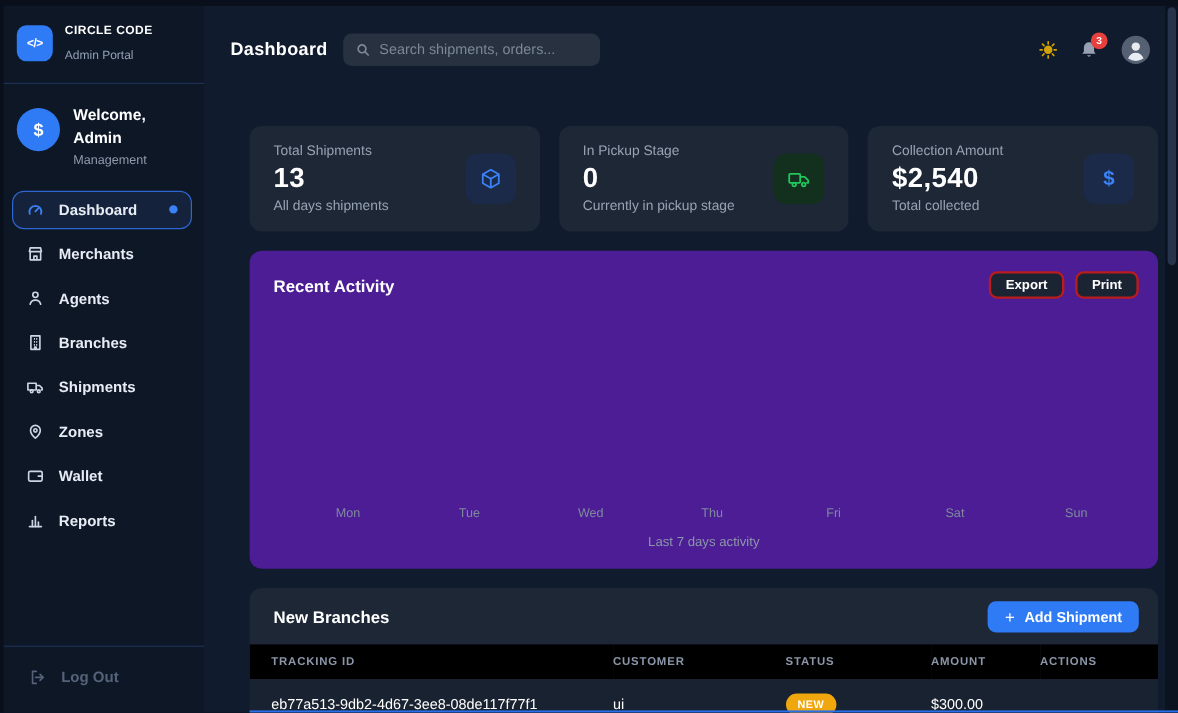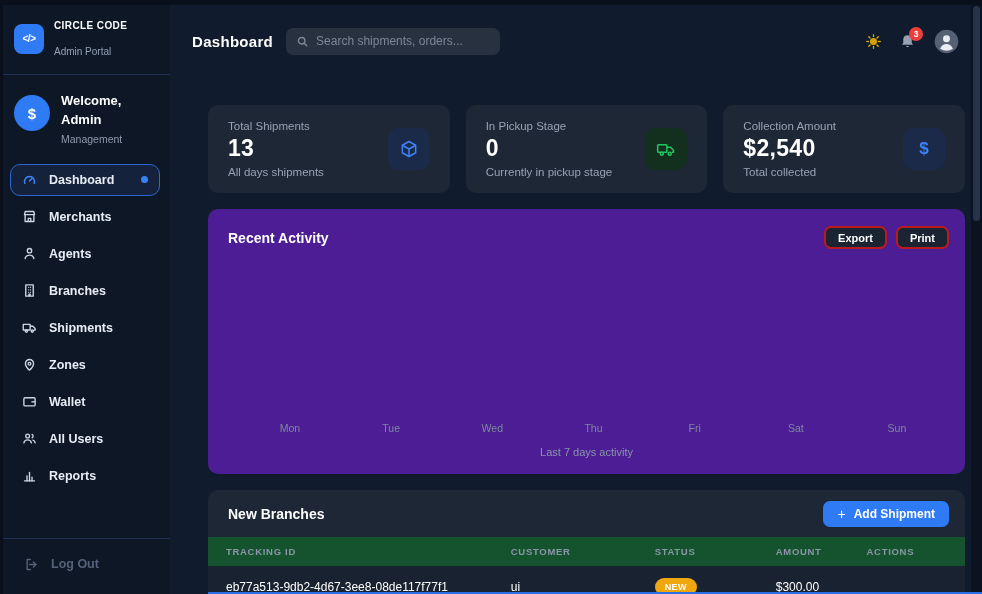--- a/index.html
+++ b/index.html
@@ -9,21 +9,21 @@
   .edge-top  { position:absolute; top:0; left:0; right:0; height:5px; background:#0a0f1c; z-index:40; }
   .edge-left { position:absolute; top:0; left:0; bottom:0; width:3px; background:#0a0f1c; z-index:40; }
 
   
   .sidebar { position:absolute; left:0; top:0; bottom:0; width:170px; background:#0d1726; padding-top:5px; z-index:5; }
   .brand { display:flex; align-items:center; gap:10px; padding:15px 14px 17px; }
   .brand-icon { width:30px; height:30px; border-radius:8px; background:#2f7bf6; color:#fff;
                 display:flex; align-items:center; justify-content:center;
                 font-weight:bold; font-size:10px; letter-spacing:-.5px; flex:none; }
   .brand-name { font-size:10px; font-weight:bold; color:#fff; letter-spacing:.4px; white-space:nowrap; }
-  .brand-sub  { font-size:10px; color:#93a0b4; margin-top:15px; }
+  .brand-sub  { font-size:10px; color:#93a0b4; margin-top:10px; }
   .sb-divider { border-top:1px solid #1d3154; }
   .welcome { display:flex; gap:11px; padding:17px 14px 12px; align-items:flex-start; }
   .welcome-avatar { width:36px; height:36px; border-radius:50%; background:#2f7bf6; color:#fff;
                     font-weight:bold; font-size:15px; display:flex; align-items:center; justify-content:center;
                     flex:none; margin-top:3px; }
   .welcome-line { font-size:13px; font-weight:bold; color:#fff; line-height:1.45; }
   .welcome-role { font-size:10.5px; color:#8e99ac; margin-top:3px; }
 
   .menu { padding:7px 10px 0; display:flex; flex-direction:column; gap:5px; }
   .menu-item { display:flex; align-items:center; gap:11px; height:32px; padding:0 11px;
@@ -89,21 +89,21 @@
   .chart-caption { position:absolute; top:237px; left:0; right:0; text-align:center; font-size:11px; color:#8b96a8; }
 
   
   .shipments { position:relative; margin-top:16px; height:120px; background:#1d2736; border-radius:10px 10px 0 0; overflow:hidden; }
   .ship-head { display:flex; align-items:center; justify-content:space-between; padding:11px 16px 10px 20px; }
   .btn-primary { height:26px; padding:0 14px; background:#2f7bf6; border:none; border-radius:7px; color:#fff;
                  font-size:12px; font-weight:bold; display:flex; align-items:center; gap:8px; cursor:pointer;
                  font-family:"Liberation Sans", sans-serif; }
   .btn-primary .plus { font-size:14px; font-weight:normal; }
   table { width:100%; border-collapse:collapse; }
-  thead tr { background:#14532d; }
+  thead tr { background:#000000; }
   th { text-align:left; font-size:9.5px; color:#8b96a8; font-weight:bold; letter-spacing:.7px;
        padding:9px 0; text-transform:uppercase; }
   td { font-size:12px; color:#fff; padding:12px 0 14px; background:#192230; }
   .col-tracking { width:40%; padding-left:18px; }
   .col-customer { width:19%; } .col-status { width:16%; } .col-amount { width:12%; } .col-actions { width:13%; }
   .pill { display:inline-block; background:#f0a70d; color:#fff; font-size:9px; font-weight:bold;
           letter-spacing:.4px; padding:4px 10px; border-radius:10px; }
 
   .bottom-line { position:absolute; left:208px; right:0; bottom:0; height:2px; background:#2b6fe8; z-index:30; }
 
@@ -202,31 +202,20 @@
         <span>Zones</span>
       </div>
       <div class="menu-item">
         <span class="mi-icon">
           <svg viewBox="0 0 24 24" fill="none" stroke="currentColor" stroke-width="2.2" stroke-linejoin="round">
               <rect x="3" y="6" width="18" height="13" rx="2"></rect>
               <path d="M15 12.5h6"></path>
             </svg>
         </span>
         <span>Wallet</span>
-      </div>
-      <div class="menu-item">
-        <span class="mi-icon">
-          <svg viewBox="0 0 24 24" fill="none" stroke="currentColor" stroke-width="2.2" stroke-linecap="round">
-              <circle cx="9" cy="8" r="3"></circle>
-              <path d="M3 19c.6-3 2.9-4.8 6-4.8s5.4 1.8 6 4.8"></path>
-              <path d="M16 5.5a3 3 0 0 1 0 5.4"></path>
-              <path d="M17.5 14.6c2 .7 3.2 2.2 3.5 4.4"></path>
-            </svg>
-        </span>
-        <span>All Users</span>
       </div>
       <div class="menu-item">
         <span class="mi-icon">
           <svg viewBox="0 0 24 24" fill="none" stroke="currentColor" stroke-width="2.2" stroke-linecap="round">
               <path d="M4 20.5h16"></path>
               <path d="M8 20.5v-8"></path>
               <path d="M12 20.5V7"></path>
               <path d="M16 20.5v-6"></path>
             </svg>
         </span>

